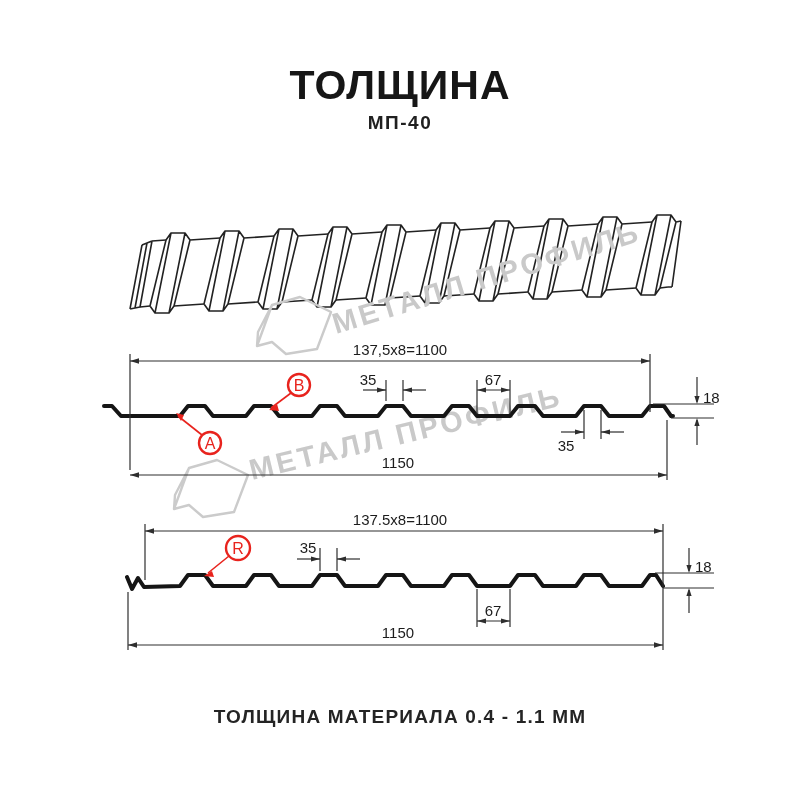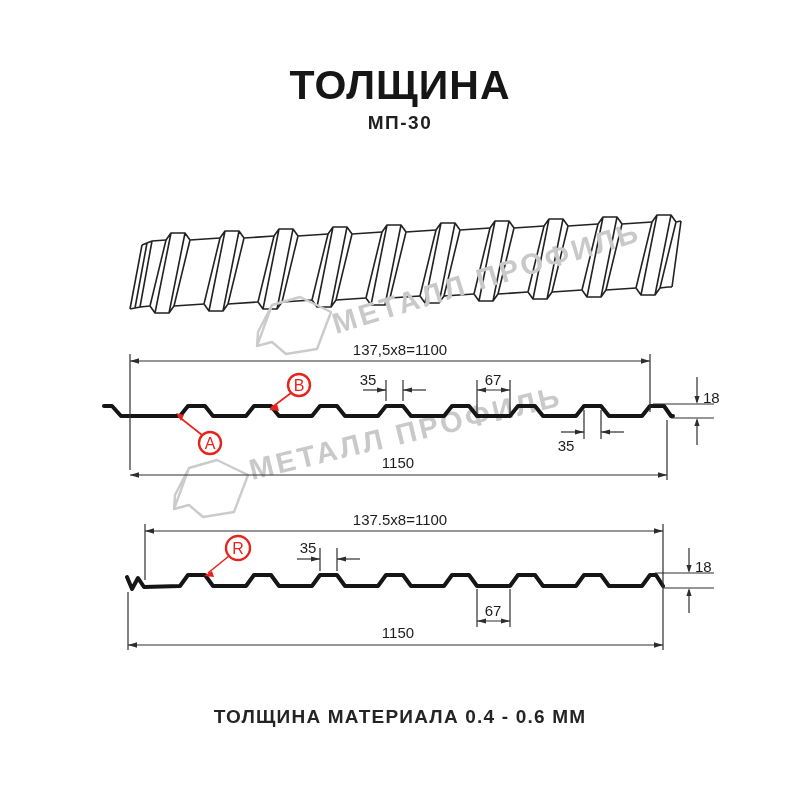--- a/index.html
+++ b/index.html
@@ -24,21 +24,21 @@
   .redline{stroke:#e8231d;fill:none;stroke-width:1.6;}
   .redhead{fill:#e8231d;stroke:none;}
   .redtxt{font-family:"Liberation Sans",sans-serif;font-size:16px;fill:#e8231d;}
 </style>
 </head>
 <body>
 
 <div class="canvas">
 
   <div class="page-title">ТОЛЩИНА</div>
-  <div class="page-subtitle">МП-30</div>
+  <div class="page-subtitle">МП-40</div>
 
   <svg width="800" height="800" viewBox="0 0 800 800">
 
     <g>
       <path class="sketch" d="M152 241 L140 307 M147 243 L135 308 M142 245 L130 309 M152 241 L142 245 M140 307 L130 309"></path>
       <path class="sketch" d="M150 306 L155 313 L169 313 L174 306 M166 240 L171 233 L185 233 L190 240 M150 306 L166 240 M155 313 L171 233 M169 313 L185 233 M174 306 L190 240"></path>
       <path class="sketch" d="M204 304 L209 311 L223 311 L228 304 M220 238 L225 231 L239 231 L244 238 M204 304 L220 238 M209 311 L225 231 M223 311 L239 231 M228 304 L244 238"></path>
       <path class="sketch" d="M258 302 L263 309 L277 309 L282 302 M274 236 L279 229 L293 229 L298 236 M258 302 L274 236 M263 309 L279 229 M277 309 L293 229 M282 302 L298 236"></path>
       <path class="sketch" d="M312 300 L317 307 L331 307 L336 300 M328 234 L333 227 L347 227 L352 234 M312 300 L328 234 M317 307 L333 227 M331 307 L347 227 M336 300 L352 234"></path>
       <path class="sketch" d="M366 298 L371 305 L385 305 L390 298 M382 232 L387 225 L401 225 L406 232 M366 298 L382 232 M371 305 L387 225 M385 305 L401 225 M390 298 L406 232"></path>
@@ -167,14 +167,14 @@
       <polygon class="ah" points="663,645 654,642.2 654,647.8"></polygon>
       <text class="dimtxt" x="398" y="638" text-anchor="middle">1150</text>
 
       <line class="redline" x1="229" y1="556" x2="208" y2="573"></line>
       <polygon class="redhead" points="204,576 212,571 214,577"></polygon>
       <circle class="red" cx="238" cy="548" r="12"></circle>
       <text class="redtxt" x="238" y="553.5" text-anchor="middle">R</text>
     </g>
   </svg>
 
-  <div class="footer-note">ТОЛЩИНА МАТЕРИАЛА 0.4 - 0.6 ММ</div>
+  <div class="footer-note">ТОЛЩИНА МАТЕРИАЛА 0.4 - 1.1 ММ</div>
 </div>
 
 </body></html>

